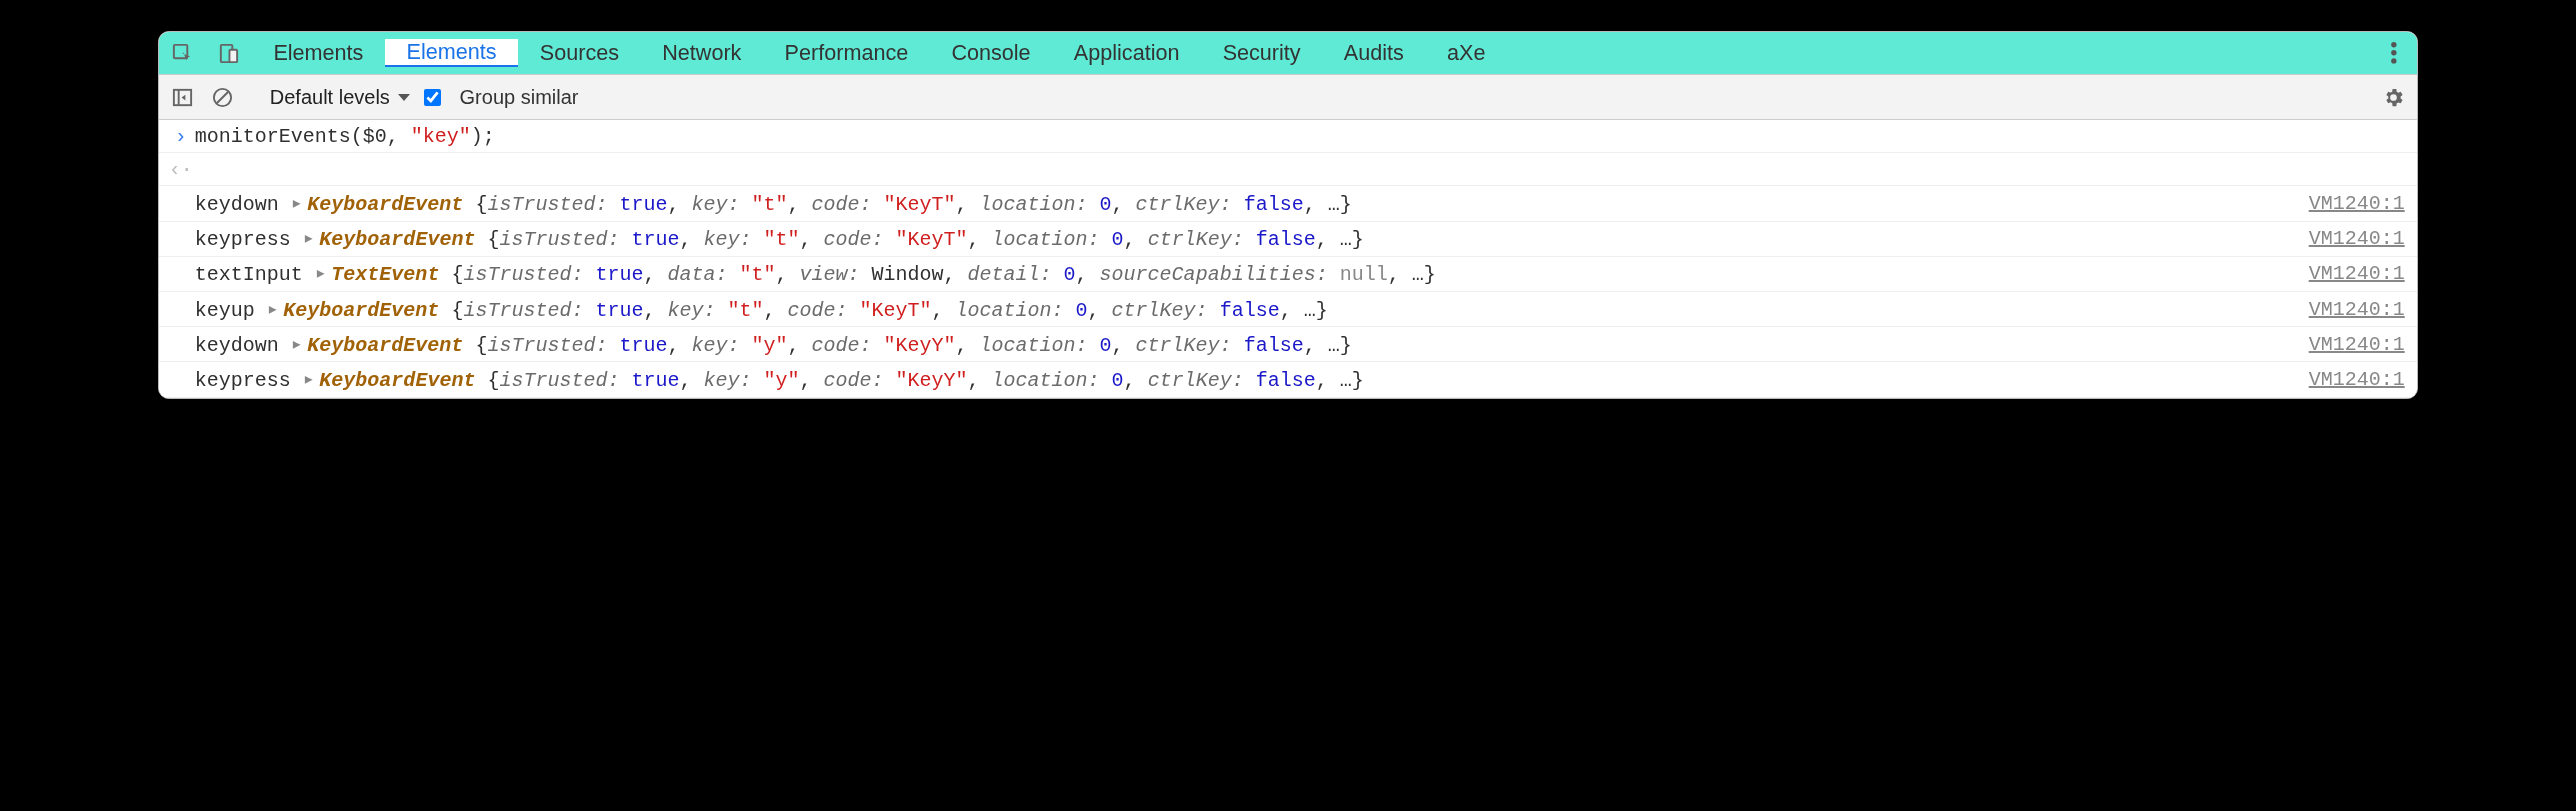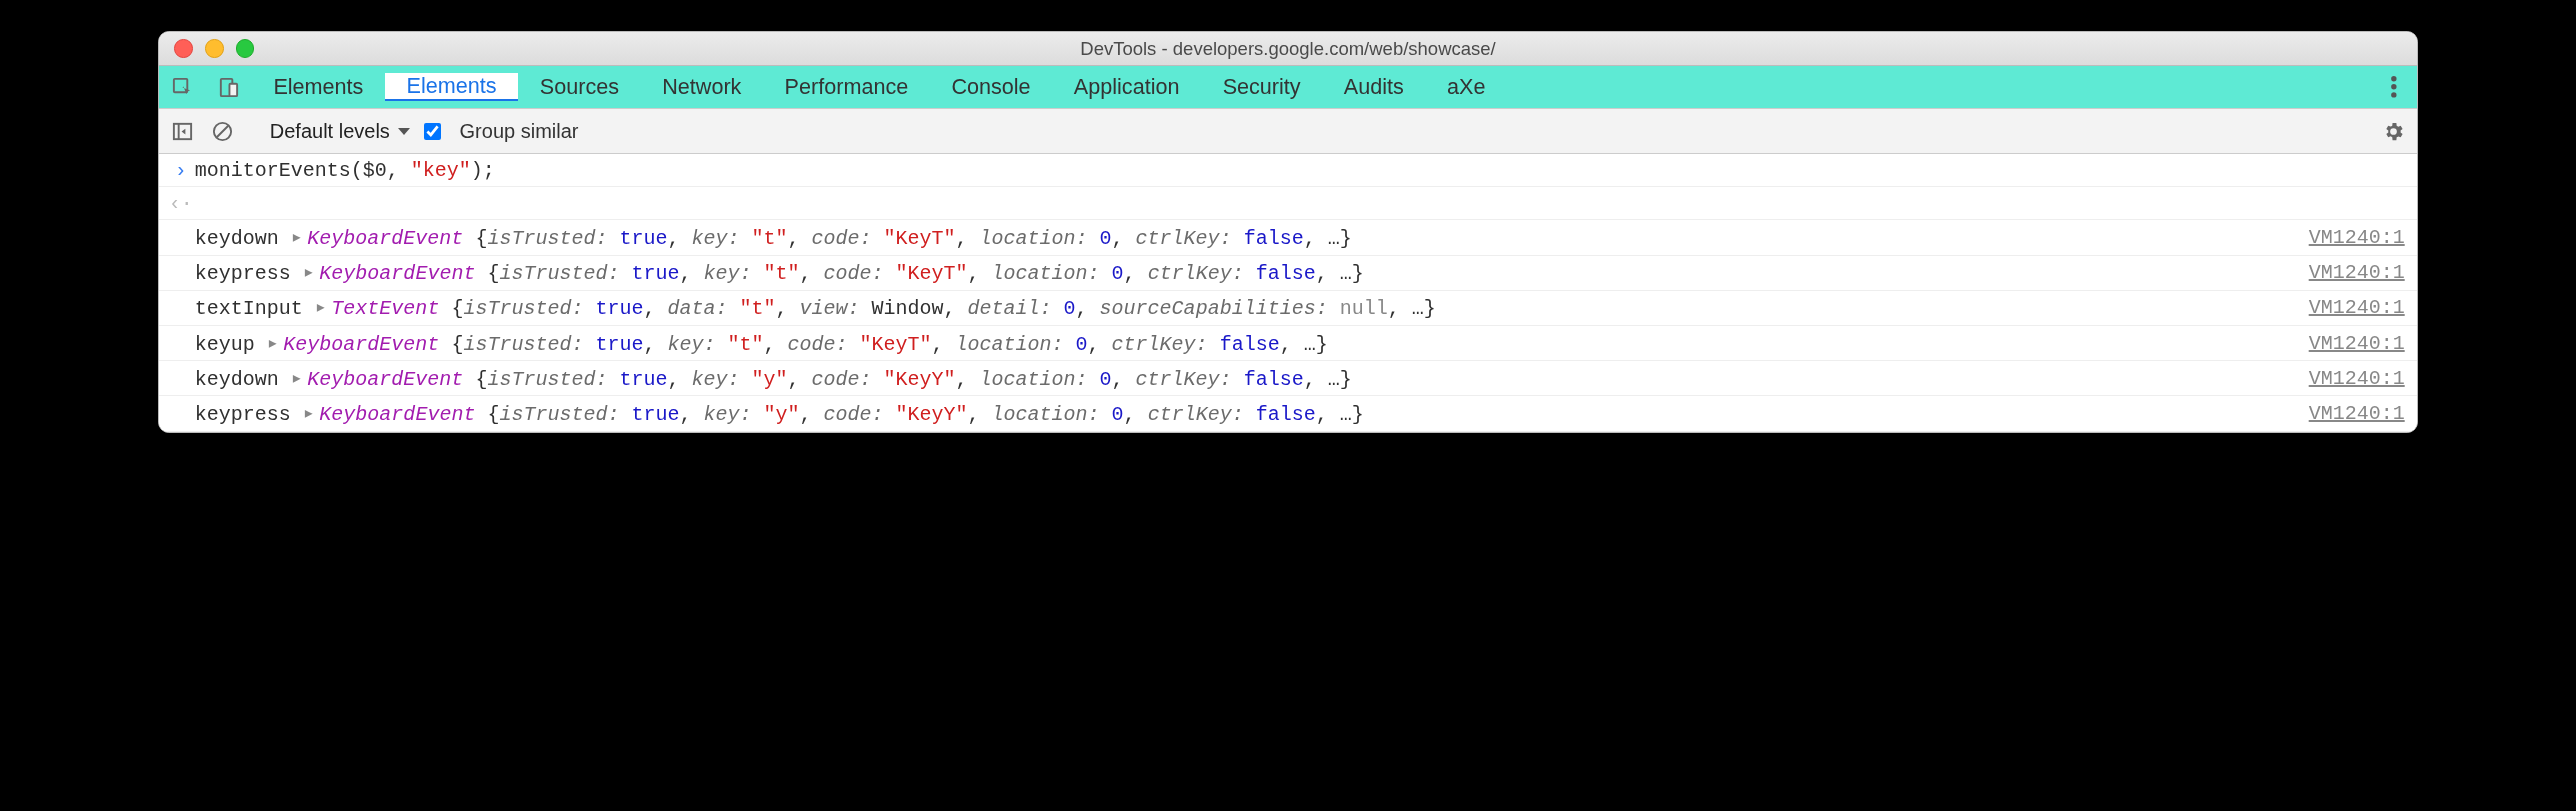--- a/index.html
+++ b/index.html
@@ -106,39 +106,31 @@
   }
   .crow .gutter { width:28px; color:#aaa; text-align:center; }
   .crow .content { flex:1; overflow:hidden; }
   .crow .src { color:#888; text-decoration:underline; }
   .cmd .gutter{color:#367cf1;}
   .ret .gutter{color:#bbb;}
   .ret .content{color:#888;}
   .tok-str{color:#d01f1f;}
   .tok-kw{color:#1a18c8;}
   .tok-num{color:#1a18c8;}
-  .tok-type{font-style:italic;color:#a21caf;}
+  .tok-type{font-style:italic;color:#a16207;font-weight:bold;}
   .tok-prop{font-style:italic;color:#6b6b6b;}
   .tok-null{color:#888;}
   .disc{display:inline-block;transform:translateY(-1.5px);color:#888;margin-right:4.6px;}
   svg{display:block;}
 </style>
 </head>
 <body>
 
 <div class="window">
 
-  <div class="titlebar">
-    <div class="traffic">
-      <div class="dot red"></div>
-      <div class="dot yellow"></div>
-      <div class="dot green"></div>
-    </div>
-    <div class="titletext">DevTools - developers.google.com/web/showcase/</div>
-  </div>
 
   <div class="tabsbar">
     <div class="iconbtn">
       <svg width="23" height="23" viewBox="0 0 24 24" fill="none" stroke="currentColor" stroke-width="2">
         <rect x="3" y="3" width="14" height="14" rx="1"></rect>
           <path d="M12 12l8 3-3 1-1 3-3-8z" fill="currentColor" stroke="none"></path>
       </svg>
     </div>
     <div class="iconbtn">
       <svg width="23" height="23" viewBox="0 0 24 24" fill="none" stroke="currentColor" stroke-width="2">

